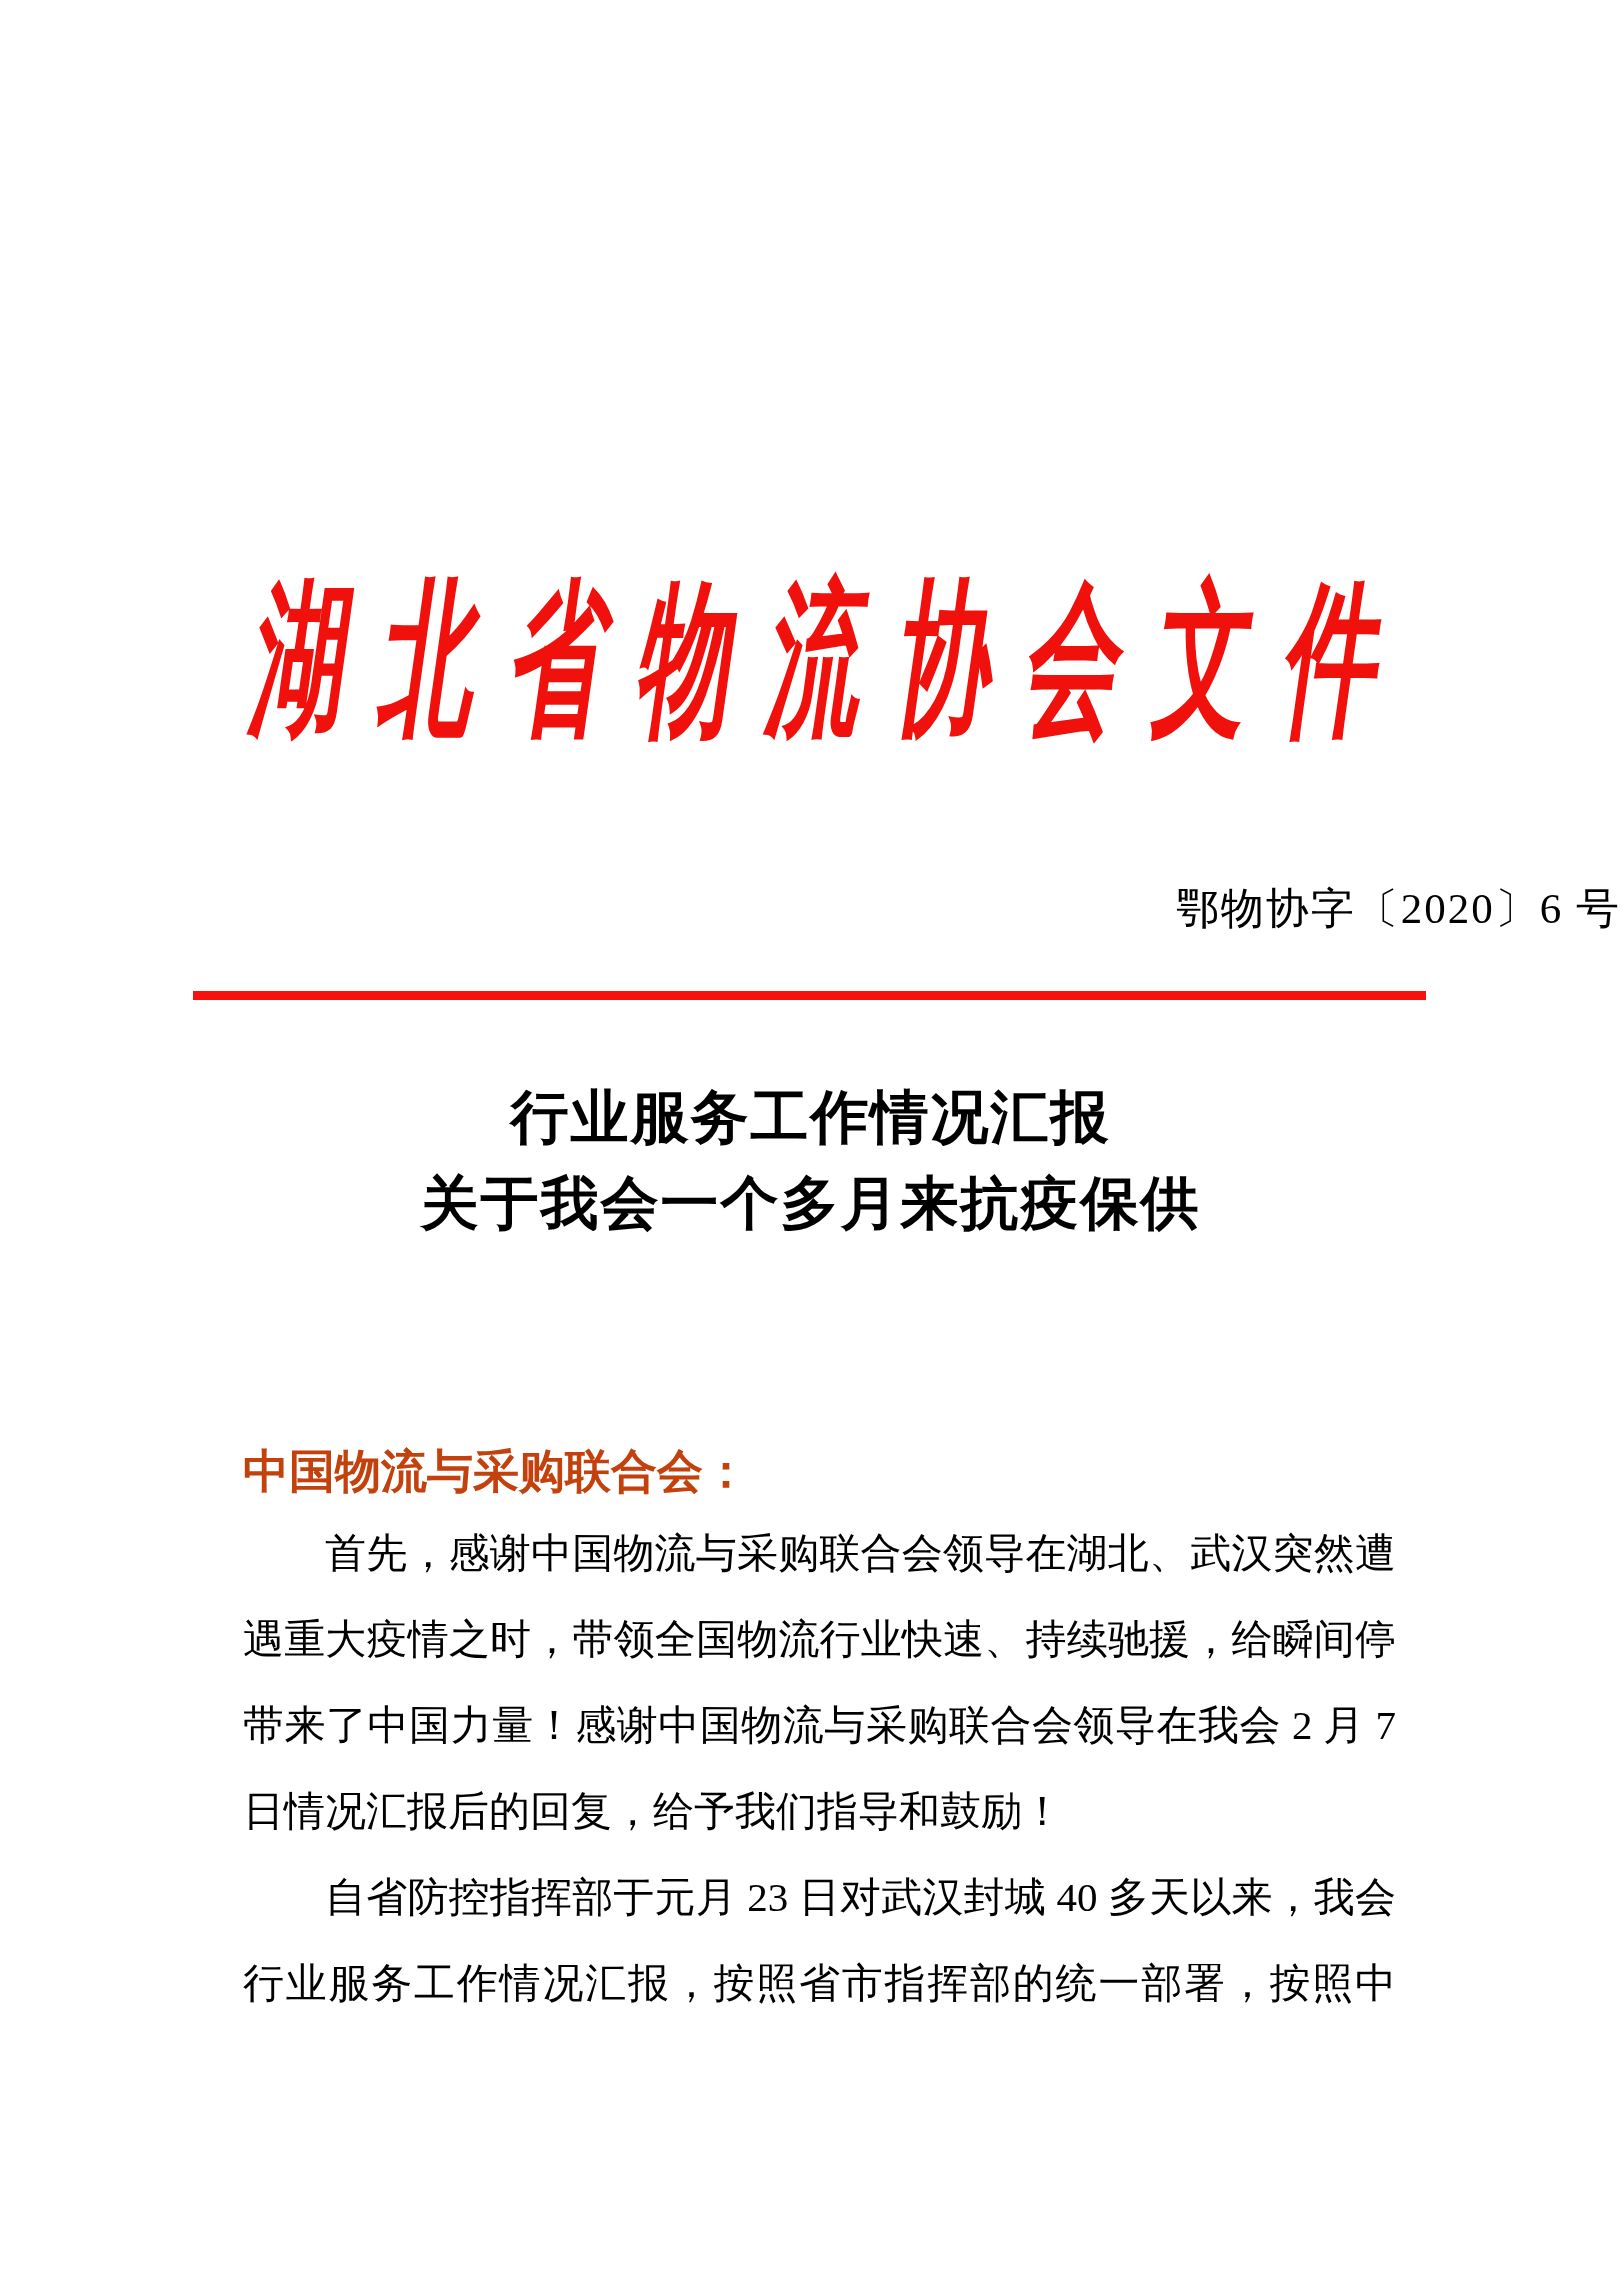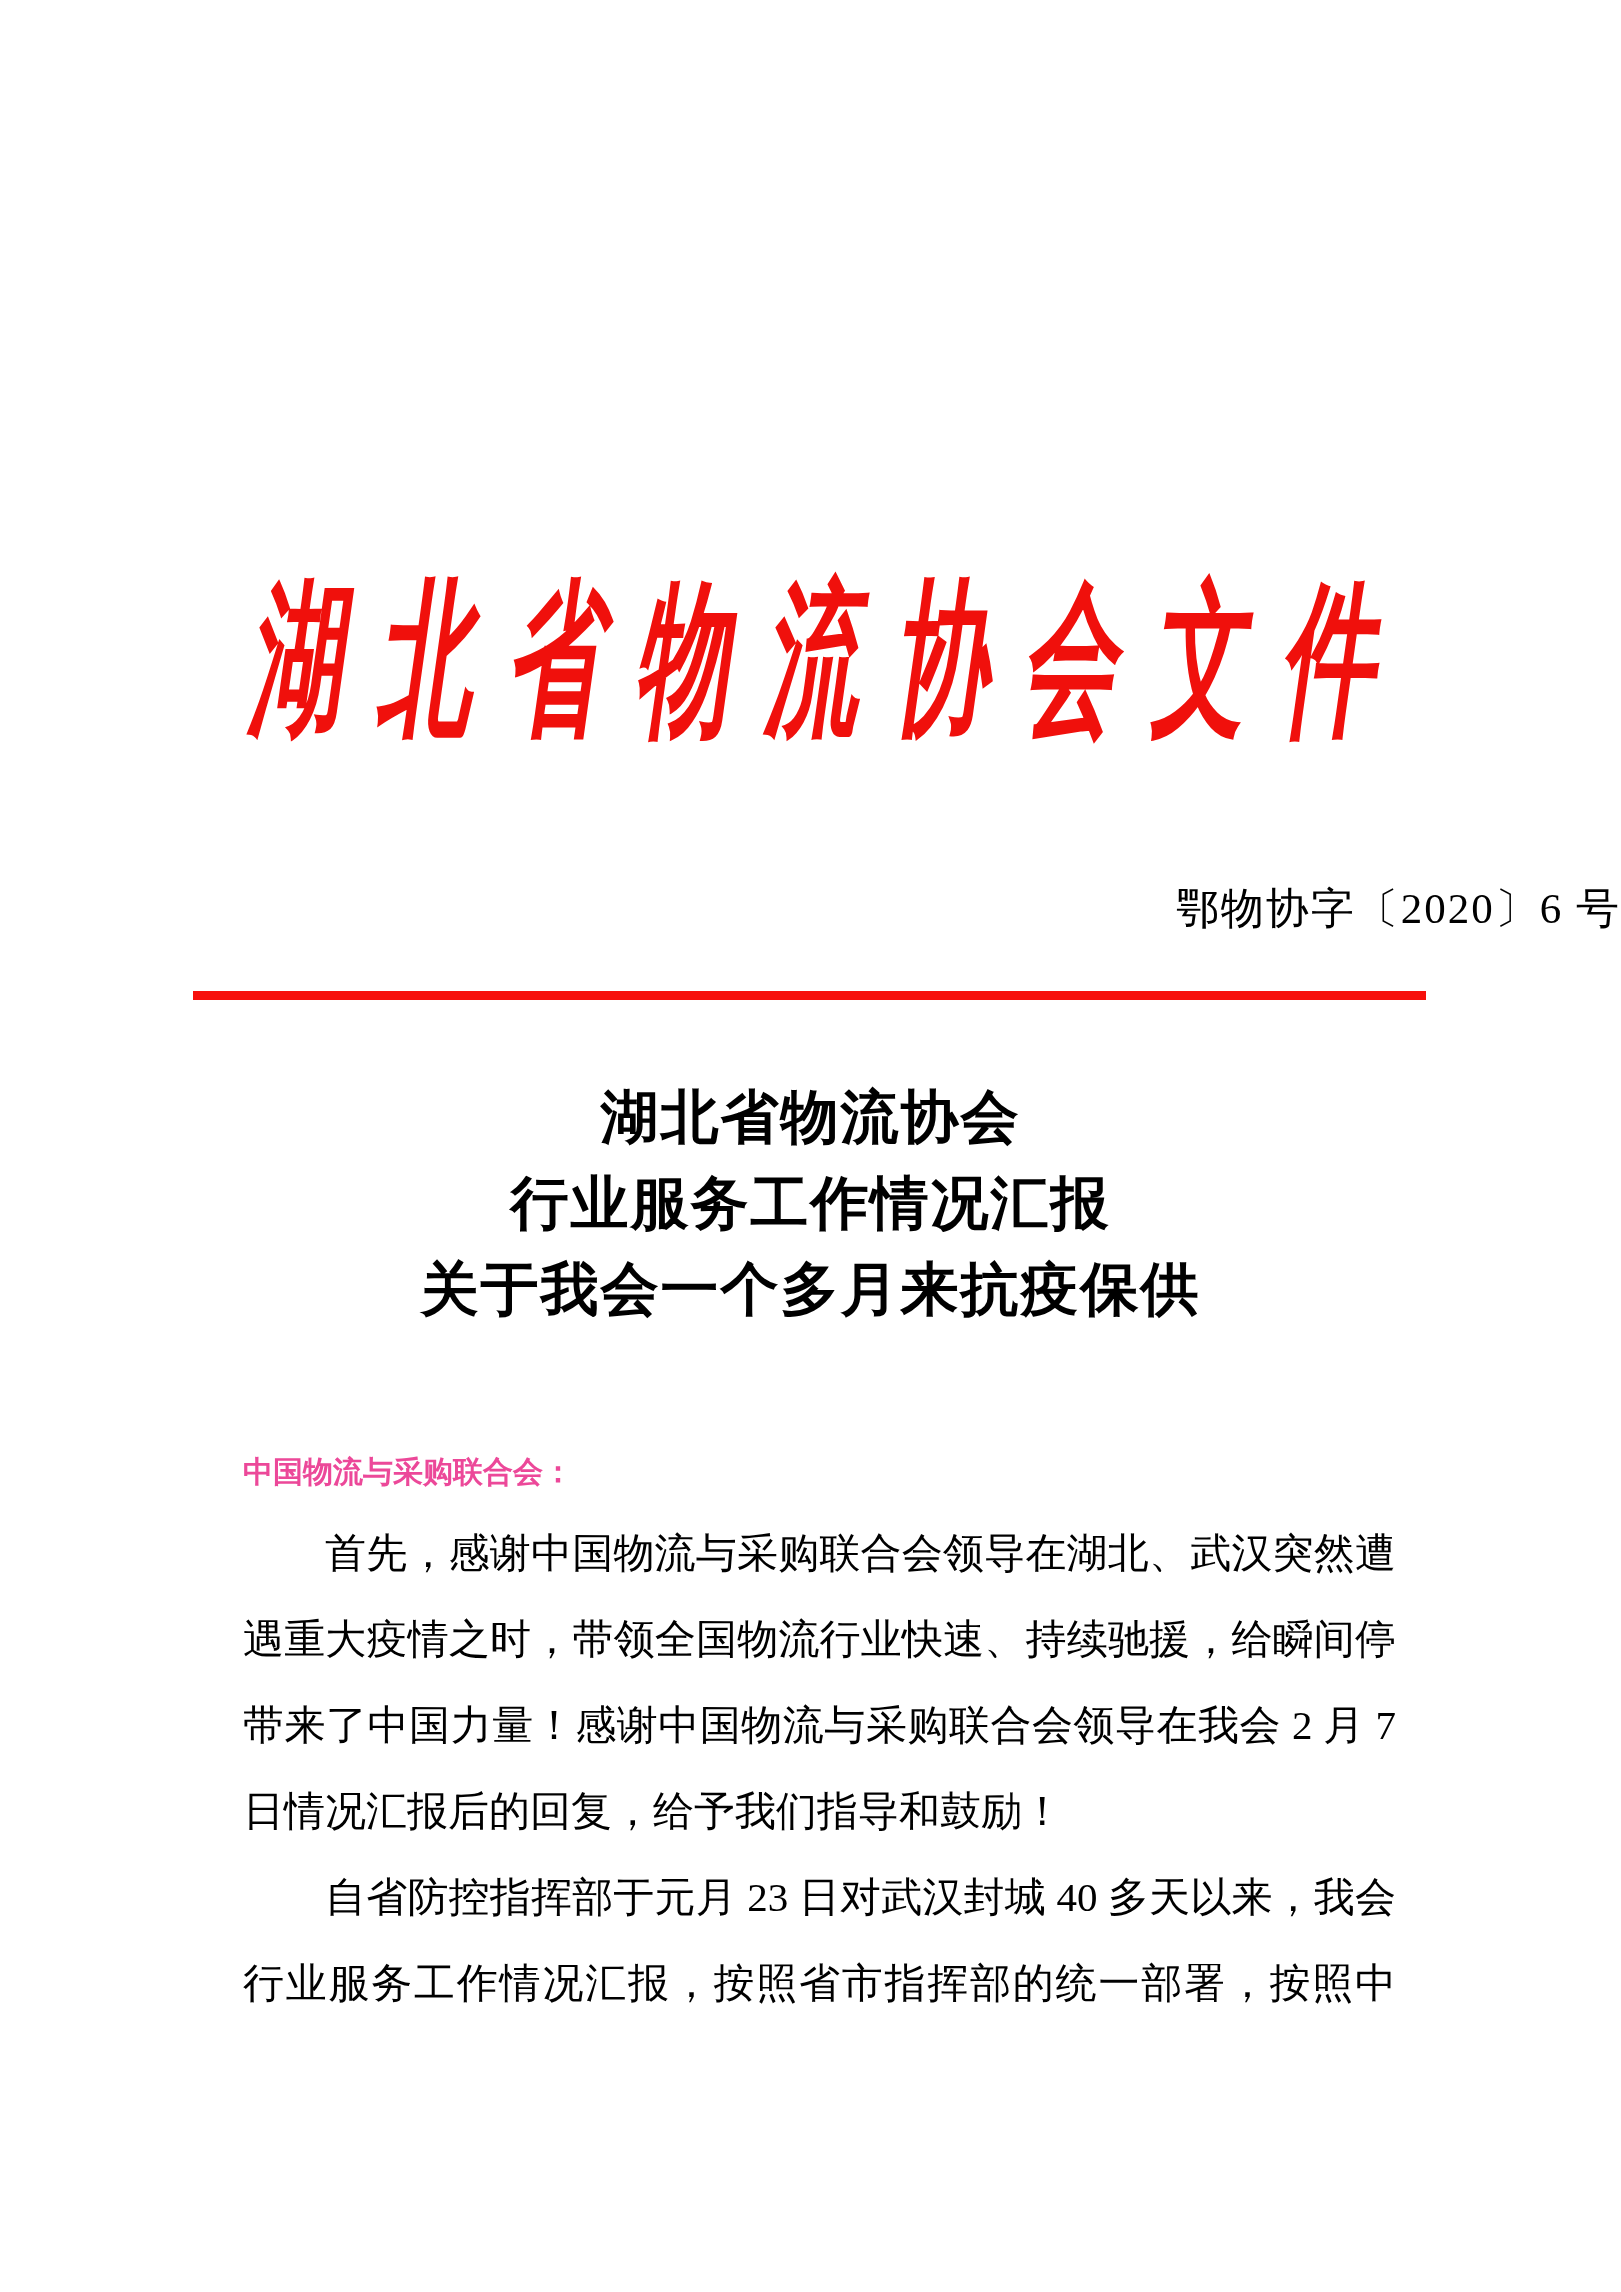--- a/index.html
+++ b/index.html
@@ -80,23 +80,23 @@
   }
   .t-line { white-space: nowrap; }
 
   
   .addressee {
     position: absolute;
     top: 1445px;
     left: 243px;
     font-family: "Liberation Sans", sans-serif;
     font-weight: bold;
-    font-size: 30px;
+    font-size: 46px;
     line-height: 53px;
-    color: #ec4899;
+    color: #c2410c;
     white-space: nowrap;
   }
 
   
   .body-text {
     position: absolute;
     top: 1510px;
     left: 243px;
     width: 1153px;
     font-family: "Liberation Serif", serif;
@@ -121,21 +121,20 @@
 
   <div class="red-header">
     <div class="red-header-text">湖北省物流协会文件</div>
   </div>
 
   <div class="doc-number">鄂物协字〔2020〕6 号</div>
 
   <div class="red-line"></div>
 
   <div class="doc-title">
-    <div class="t-line">湖北省物流协会</div>
     <div class="t-line">行业服务工作情况汇报</div>
     <div class="t-line">关于我会一个多月来抗疫保供</div>
   </div>
 
   <div class="addressee">中国物流与采购联合会：</div>
 
   <div class="body-text">
     <div class="b-line indent">首先，感谢中国物流与采购联合会领导在湖北、武汉突然遭</div>
     <div class="b-line">遇重大疫情之时，带领全国物流行业快速、持续驰援，给瞬间停</div>
     <div class="b-line">带来了中国力量！感谢中国物流与采购联合会领导在我会 2 月 7</div>

